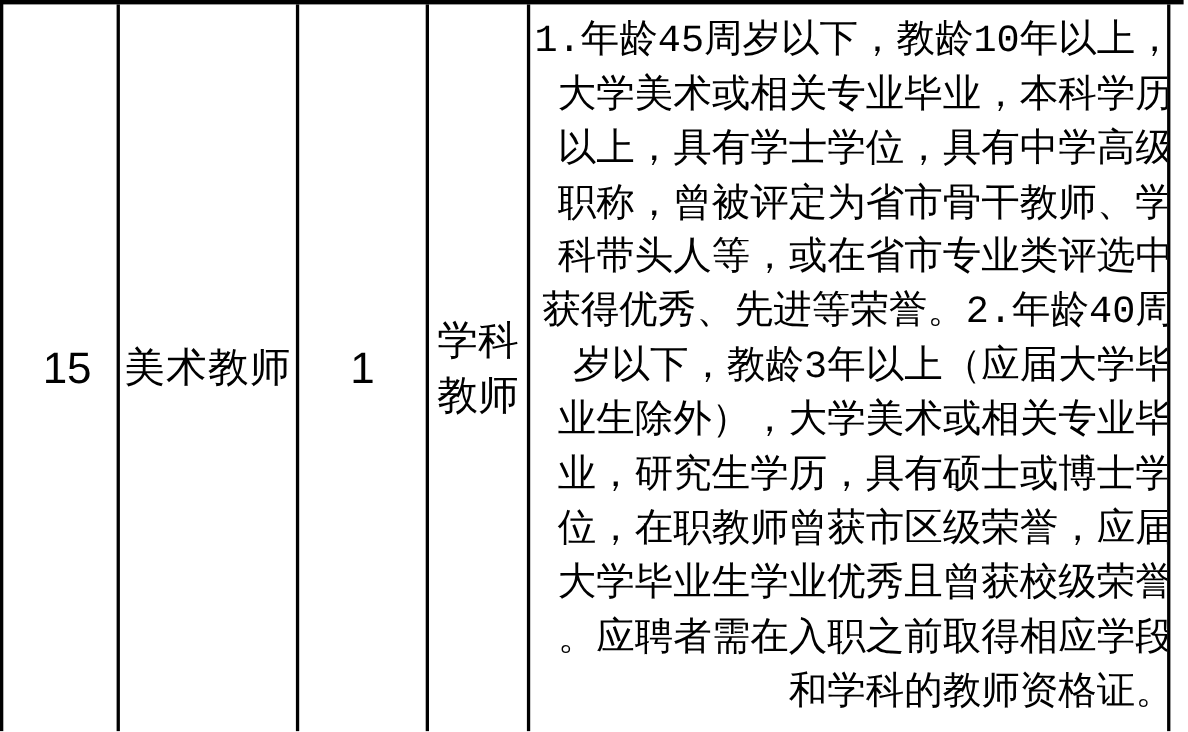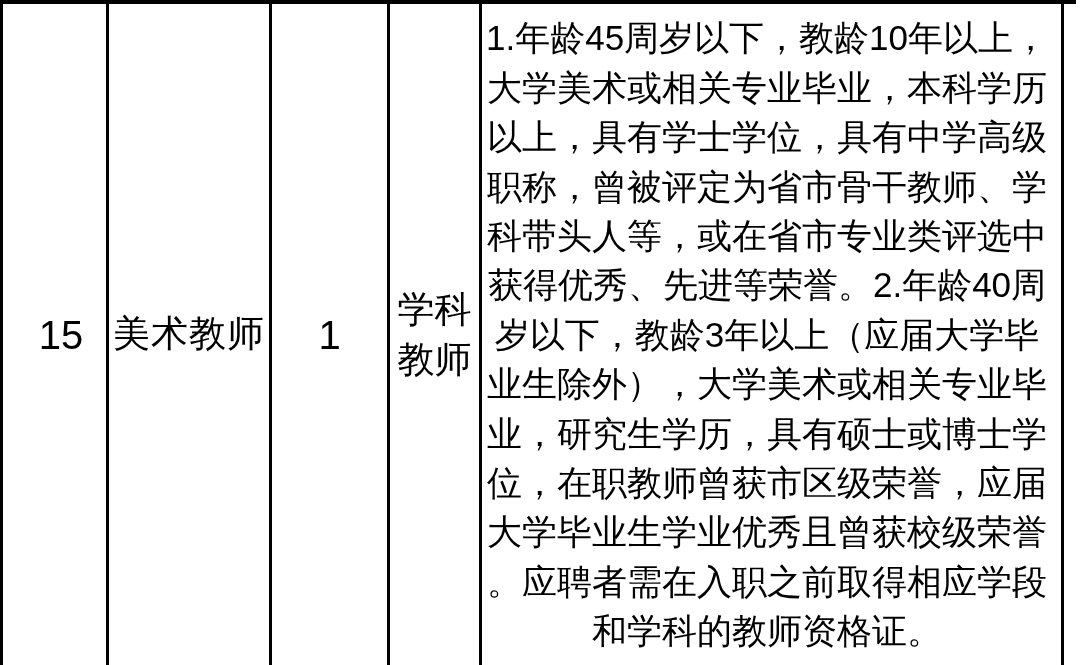--- a/index.html
+++ b/index.html
@@ -53,21 +53,22 @@
     font-size: 37px;
     line-height: 50px;
     white-space: pre-line;
     text-align: left;
   }
   .req-text {
     font-size: 35px;
     line-height: 49.4px;
     white-space: pre;
     padding-left: 4px;
-    text-align: center;
+    text-align: right;
+    font-family: Liberation Mono, monospace;
   }
 </style>
 </head>
 <body>
 
 <div class="screen">
   <div class="table-row">
 
     <div class="cell c-serial">
       <span class="num-text">15</span>

